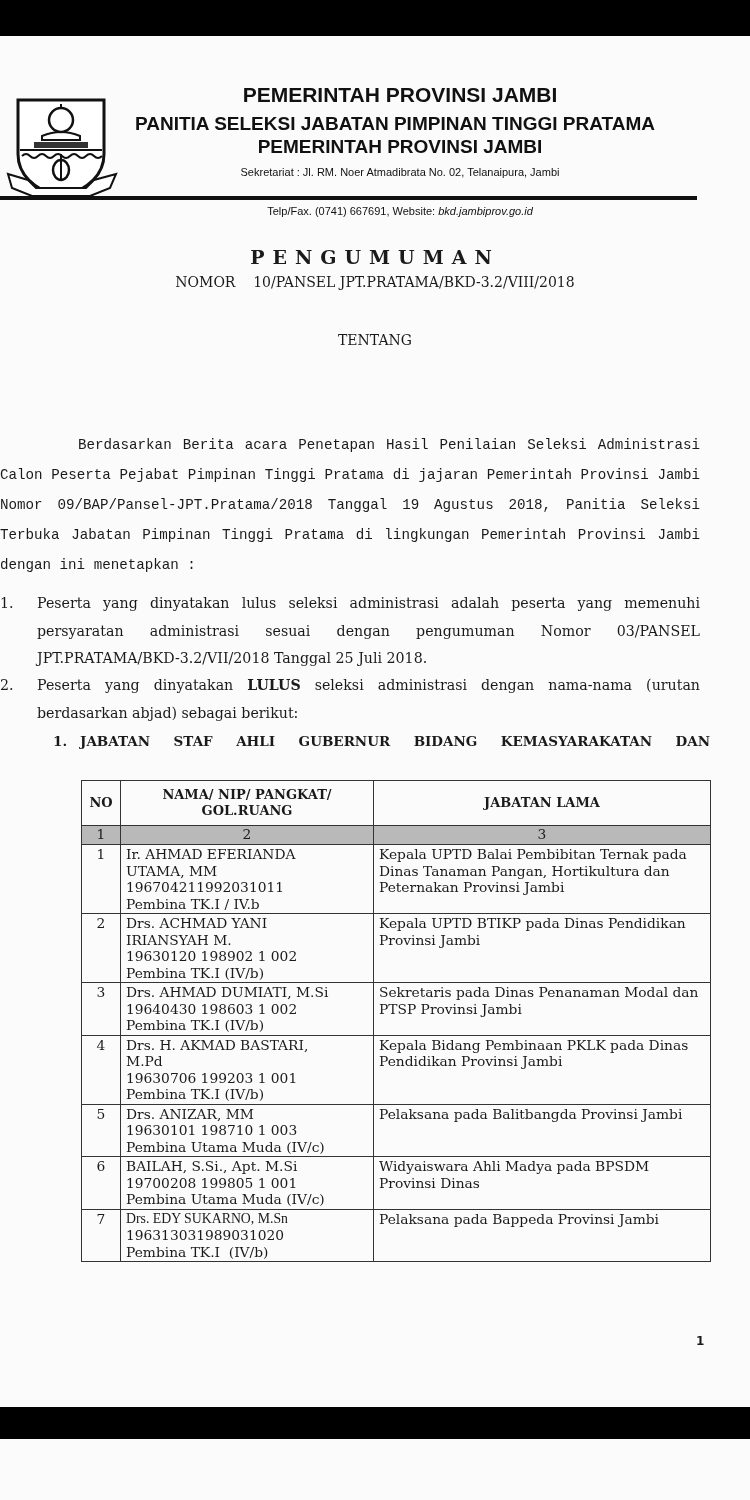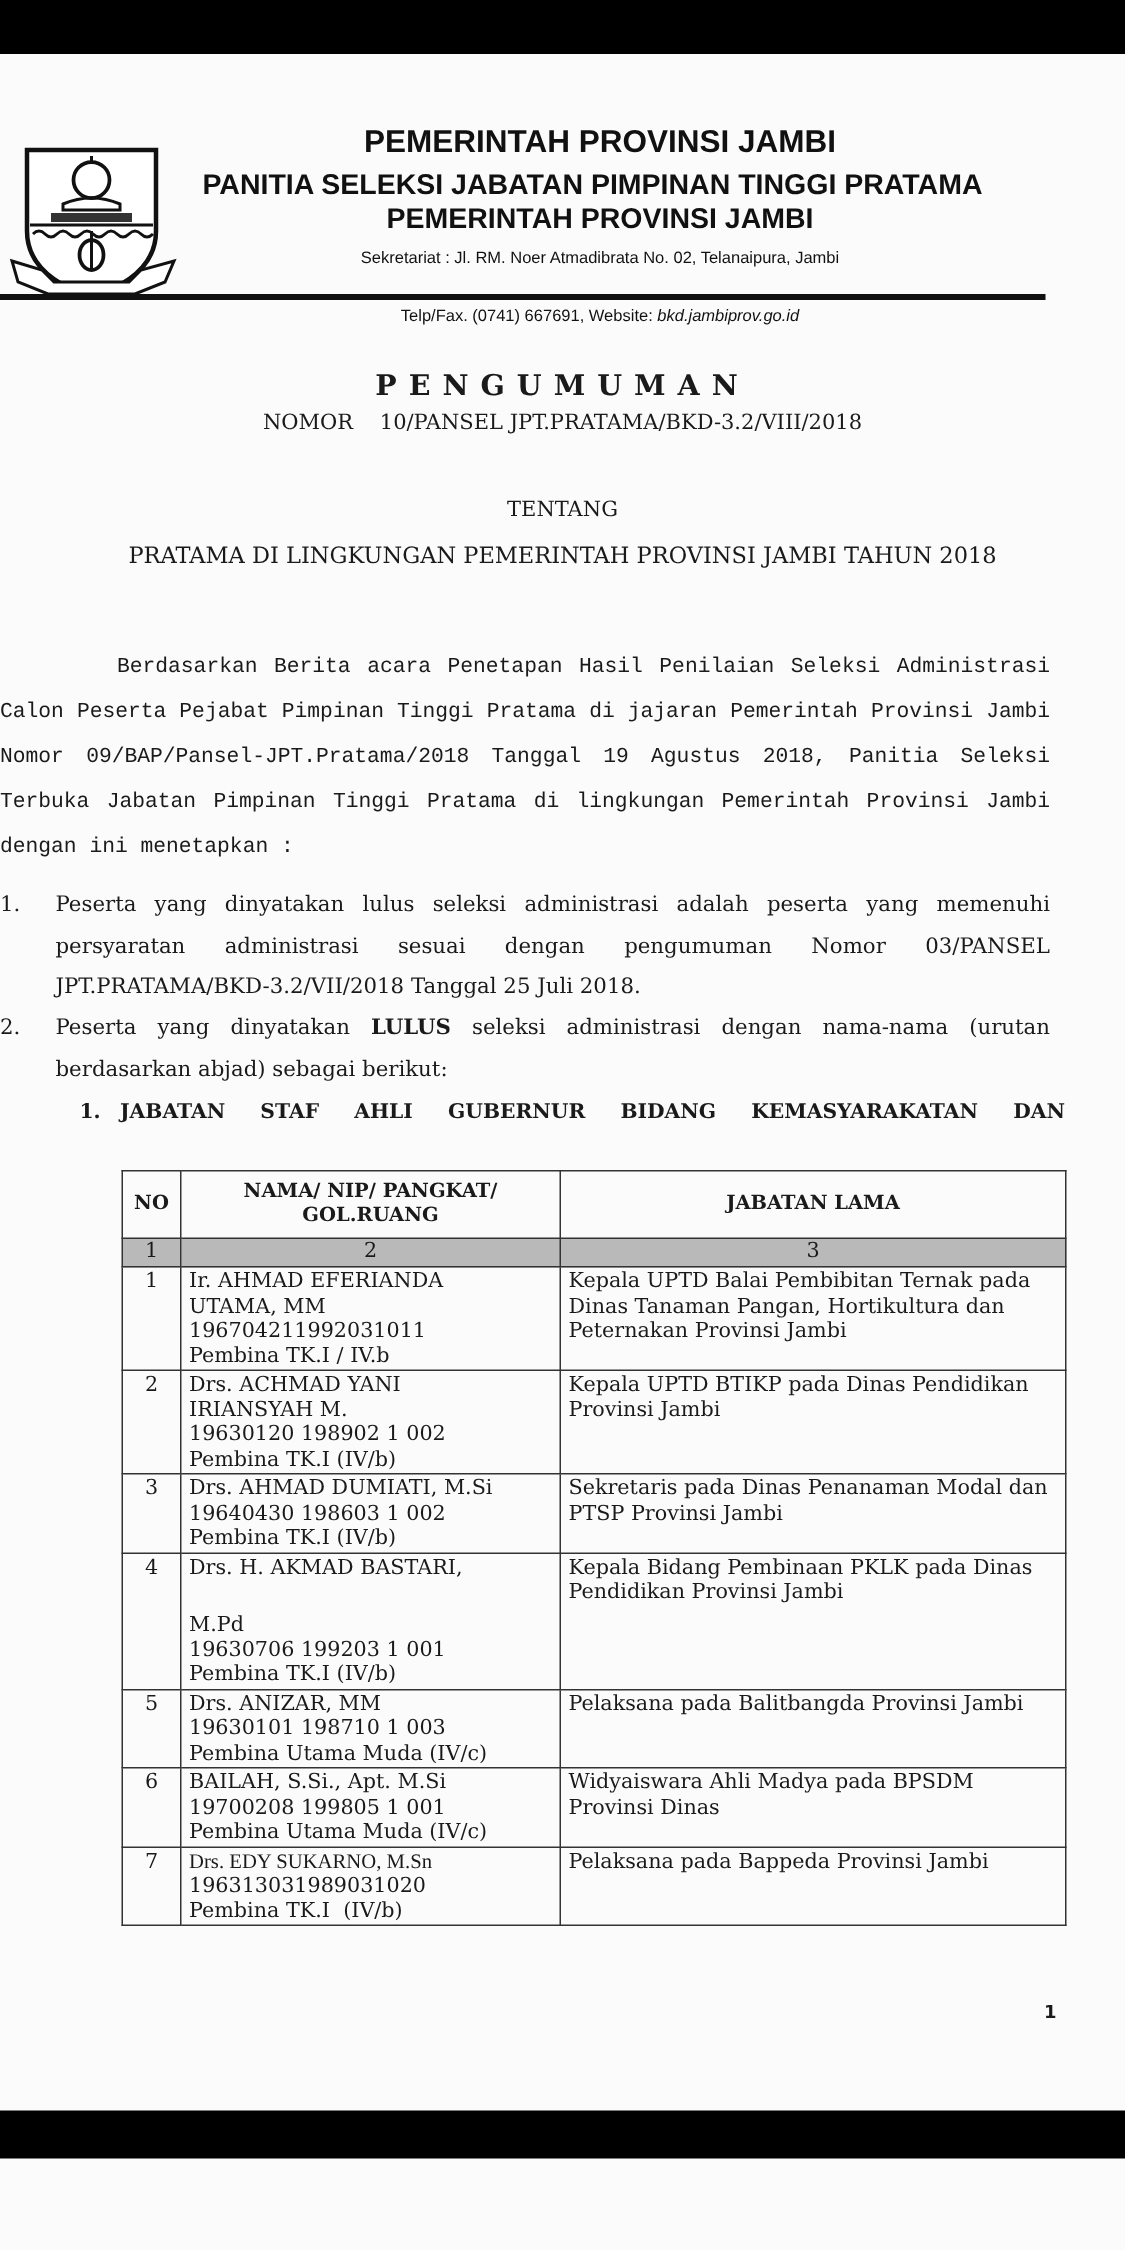--- a/index.html
+++ b/index.html
@@ -61,21 +61,20 @@
 <div class="abs kop kop2">PANITIA SELEKSI JABATAN PIMPINAN TINGGI PRATAMA</div>
 <div class="abs kop kop3">PEMERINTAH PROVINSI JAMBI</div>
 <div class="abs sek sek1">Sekretariat : Jl. RM. Noer Atmadibrata No. 02, Telanaipura, Jambi</div>
 <div class="abs sek sek2"><span>Telp/Fax. (0741) 667691, Website: </span><i>bkd.jambiprov.go.id</i></div>
 <div class="abs rule1"></div>
 
 <div class="abs title">PENGUMUMAN</div>
 <div class="abs nomor" style="white-space:pre">NOMOR    10/PANSEL JPT.PRATAMA/BKD-3.2/VIII/2018</div>
 <div class="abs tentang">TENTANG</div>
 <div class="abs perihal">
-  <div>PRATAMA DI LINGKUNGAN PEMERINTAH PROVINSI JAMBI TAHUN 2018</div>
 </div>
 
 <div class="abs para"><span class="ind"></span><span>Berdasarkan Berita acara Penetapan Hasil Penilaian Seleksi Administrasi Calon Peserta Pejabat Pimpinan Tinggi Pratama di jajaran Pemerintah Provinsi Jambi Nomor  09/BAP/Pansel-JPT.Pratama/2018 Tanggal 19 Agustus 2018, Panitia Seleksi Terbuka Jabatan Pimpinan Tinggi Pratama di lingkungan Pemerintah Provinsi Jambi dengan ini menetapkan :</span></div>
 
 <div class="abs li li-num" style="top:590px">1.</div>
 <div class="abs li li-text" style="top:590px">Peserta yang dinyatakan lulus seleksi administrasi adalah peserta yang memenuhi persyaratan administrasi sesuai dengan pengumuman Nomor 03/PANSEL JPT.PRATAMA/BKD-3.2/VII/2018 Tanggal 25 Juli 2018.</div>
 
 <div class="abs li li-num" style="top:672px">2.</div>
 <div class="abs li li-text" style="top:672px"><span>Peserta yang dinyatakan </span><b>LULUS</b><span> seleksi administrasi dengan nama-nama (urutan berdasarkan abjad) sebagai berikut:</span></div>
 
@@ -123,21 +122,21 @@
           <div style="white-space: pre;">Drs. AHMAD DUMIATI, M.Si</div>
           <div style="white-space: pre;">19640430 198603 1 002</div>
           <div style="white-space: pre;">Pembina TK.I (IV/b)</div>
         </td>
         <td>Sekretaris pada Dinas Penanaman Modal dan PTSP Provinsi Jambi</td>
       </tr>
       <tr>
         <td class="no">4</td>
         <td class="nm">
           <div style="white-space: pre;">Drs. H. AKMAD BASTARI,</div>
-          <div style="white-space: pre; margin-top: 22px;">M.Pd</div>
+          <div style="white-space: pre;">M.Pd</div>
           <div style="white-space: pre;">19630706 199203 1 001</div>
           <div style="white-space: pre;">Pembina TK.I (IV/b)</div>
         </td>
         <td>Kepala Bidang Pembinaan PKLK pada Dinas Pendidikan Provinsi Jambi</td>
       </tr>
       <tr>
         <td class="no">5</td>
         <td class="nm">
           <div style="white-space: pre;">Drs. ANIZAR, MM</div>
           <div style="white-space: pre;">19630101 198710 1 003</div>

